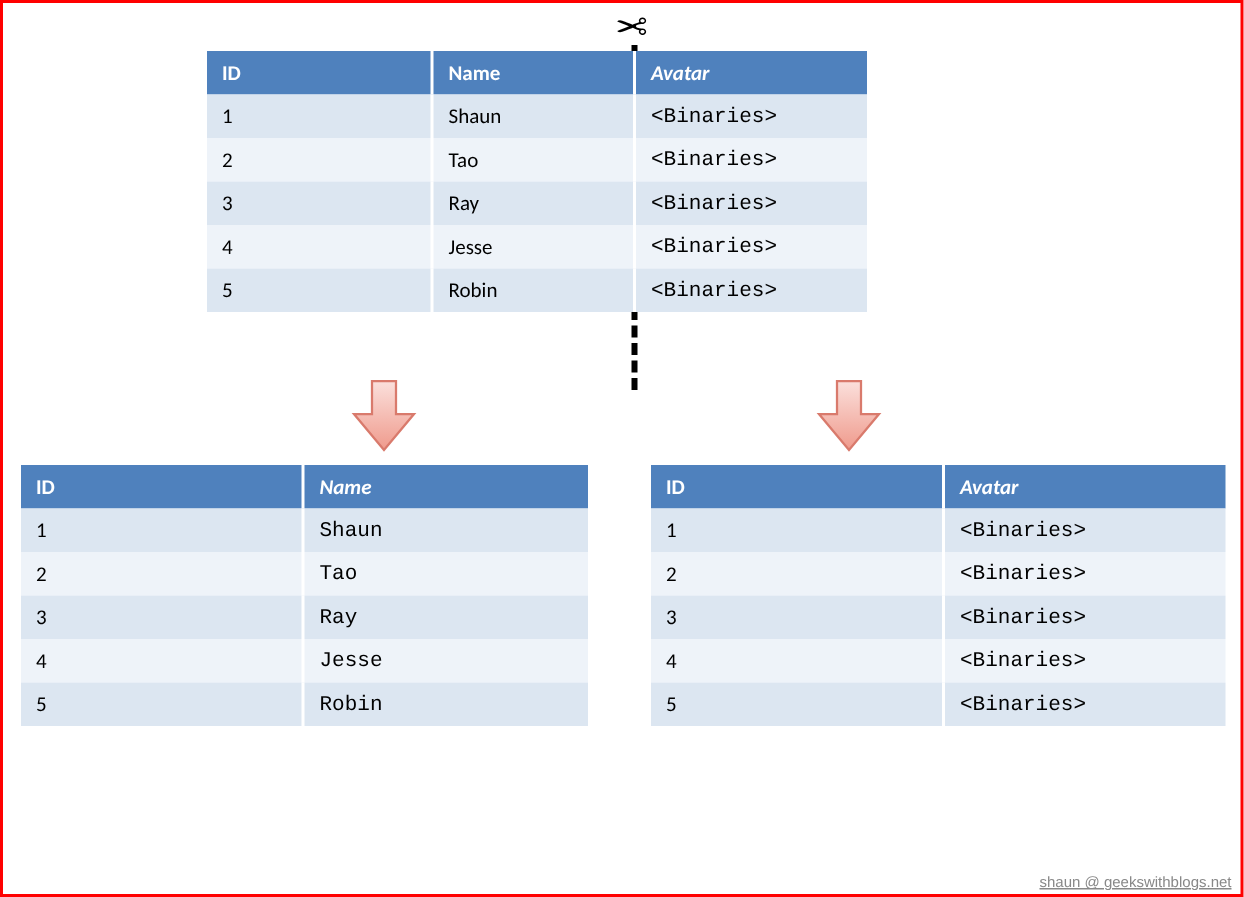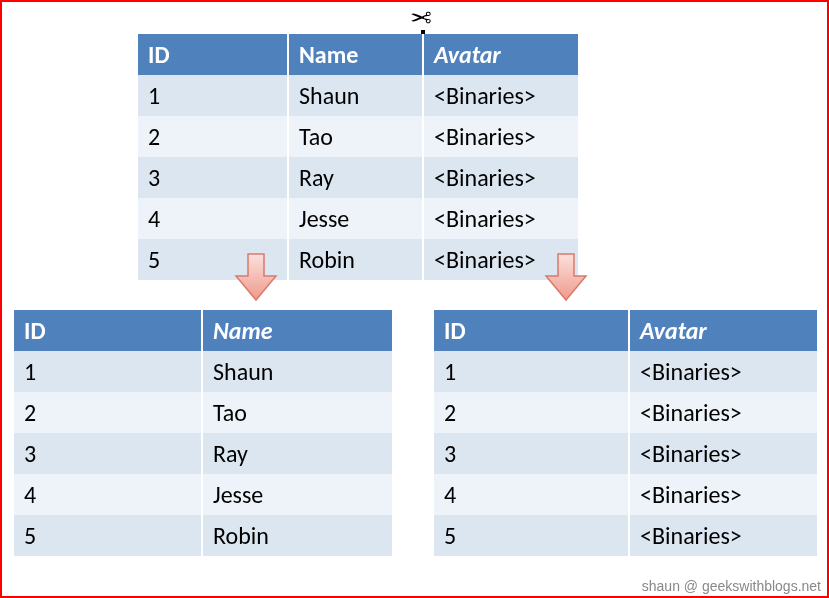--- a/index.html
+++ b/index.html
@@ -12,38 +12,38 @@
   border: 2px solid #ff0000;
 }
 .canvas {
   position: relative;
   width: 100%;
   height: 100%;
 }
 .tbl {
   border-collapse: collapse;
   position: absolute;
-  font-size: 24px;
+  font-size: 14px;
   padding-left: 40px;
 }
 .tbl th {
   background: #4f81bd;
   color: #fff;
   text-align: left;
   font-weight: bold;
   padding: 6px 10px;
   border-right: 2px solid #fff;
 }
 .tbl th:last-child { border-right: none; font-style: italic; }
 .tbl td {
   padding: 6px 10px;
   color: #000;
   border-right: 2px solid #fff;
 }
-.tbl td:last-child { border-right: none; }
+.tbl td:last-child { border-right: none; font-family: Liberation Mono, monospace; }
 .tbl tr.odd td { background: #dce6f1; }
 .tbl tr.even td { background: #eef3f9; }
 
 
 #topTable { top: 32px; left: 136px; }
 #topTable th.col-id, #topTable td.col-id { width: 150px; }
 #topTable th.col-name, #topTable td.col-name { width: 135px; }
 #topTable th.col-avatar, #topTable td.col-avatar { width: 155px; }
 
 
@@ -85,23 +85,24 @@
 }
 .arrow svg { width: 100%; height: 100%; }
 #arrow1 { top: 250px; left: 232px; }
 #arrow2 { top: 250px; left: 542px; }
 
 
 .attrib {
   position: absolute;
   right: 6px;
   bottom: 2px;
-  font-size: 14px;
+  font-size: 10px;
   color: #888;
   font-family: Arial, sans-serif;
+  text-decoration: underline;
 }
 </style>
 </head>
 <body>
 
 <div class="canvas">
 
   <div class="scissors">✂</div>
   <div class="cutline"></div>
 

